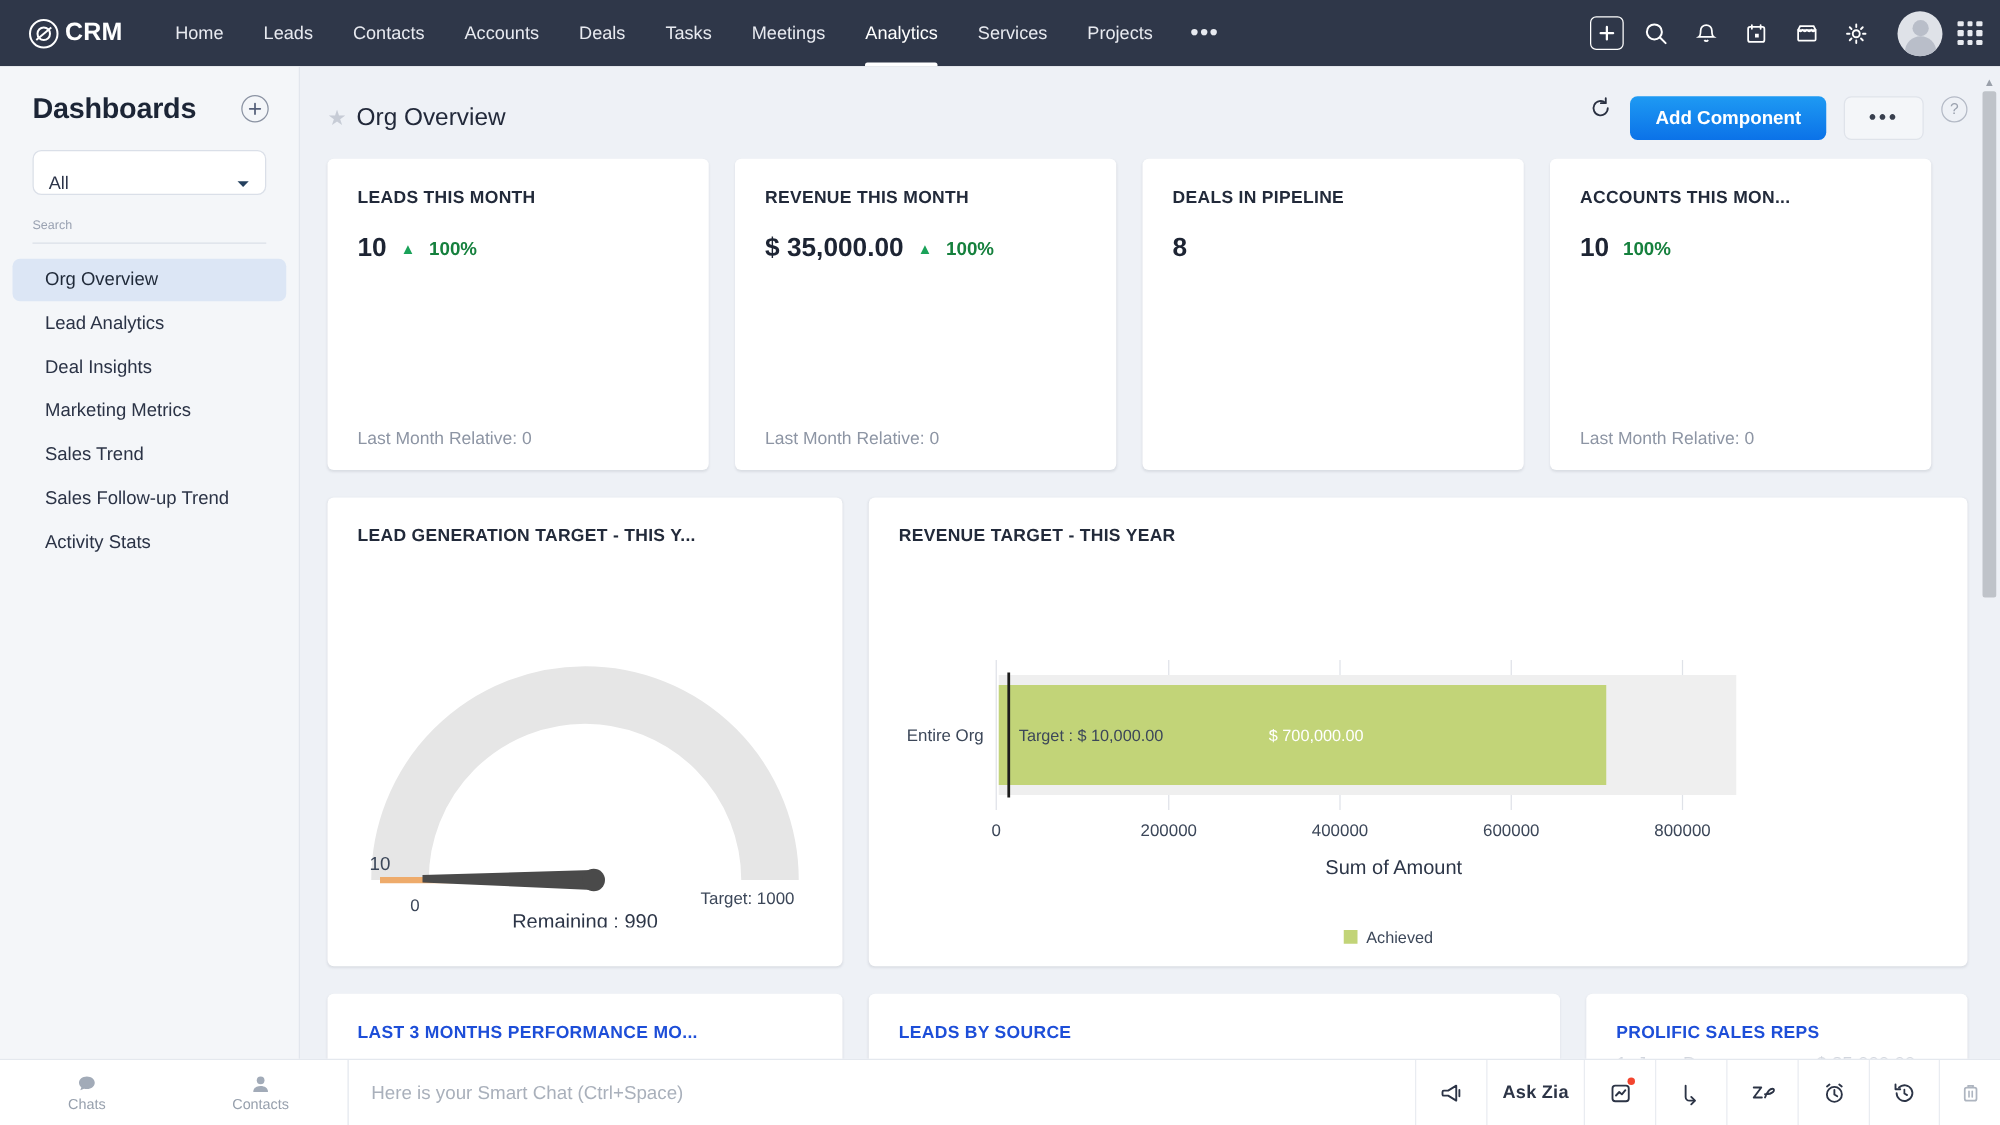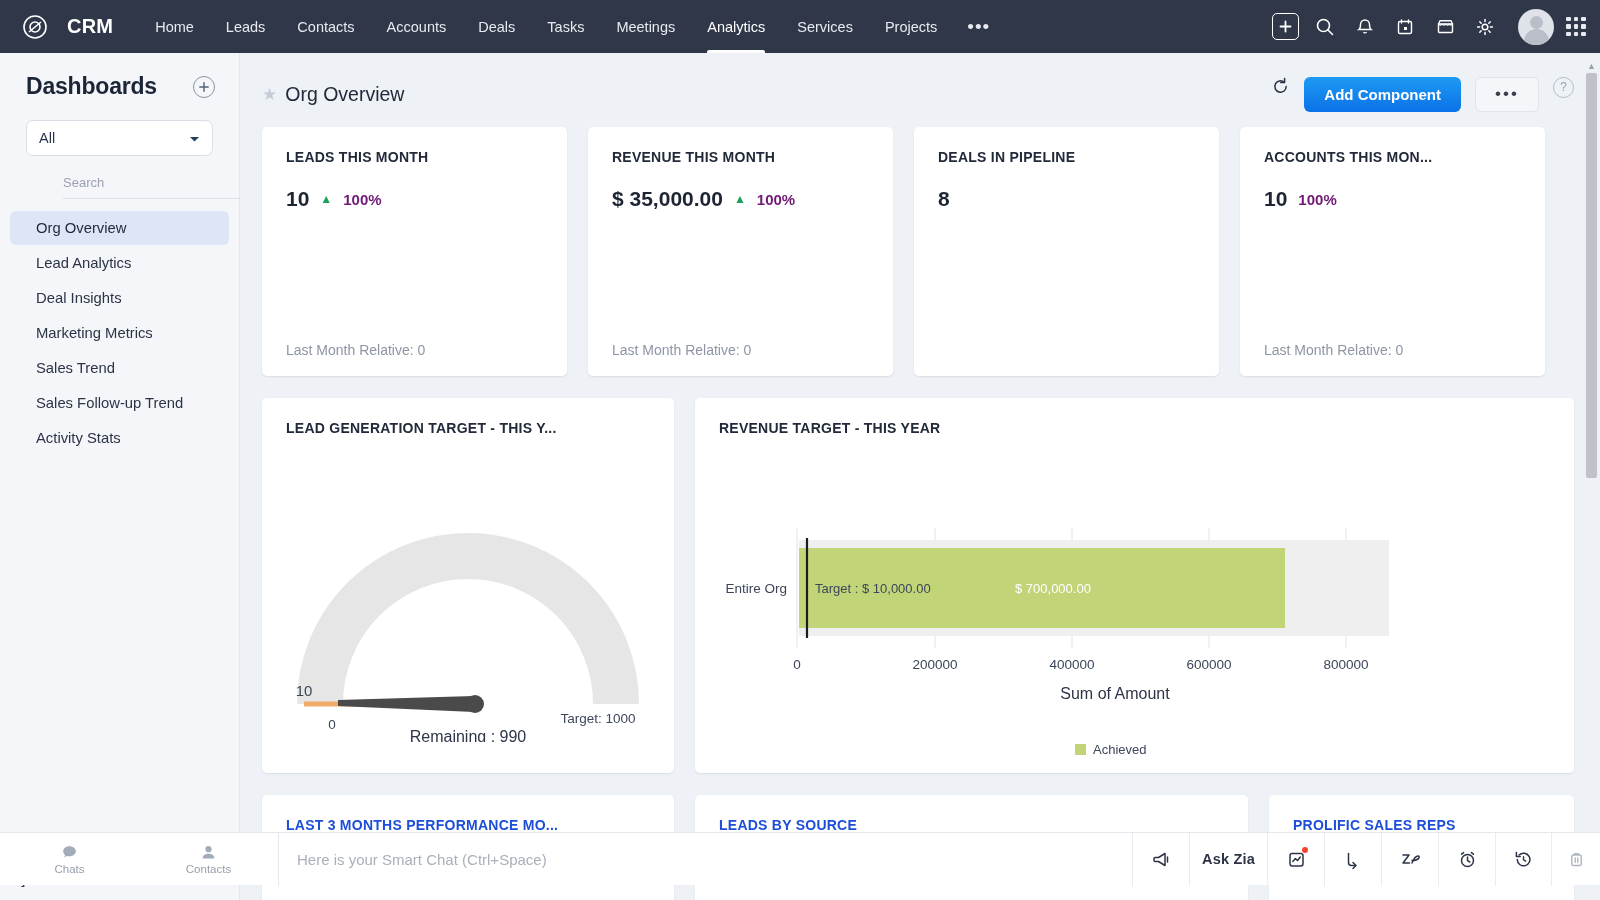--- a/index.html
+++ b/index.html
@@ -8,21 +8,21 @@
     font-family: "Liberation Sans", sans-serif;
     background: #eef1f6;
     overflow: hidden;
   }
 
   
   .topnav {
     height: 53px; background: #2f3749; display: flex; align-items: center;
     padding: 0 14px 0 22px; position: relative;
   }
-  .brand { display: flex; align-items: center; gap: 19px; margin-right: 26px; }
+  .brand { display: flex; align-items: center; gap: 4px; margin-right: 26px; }
   .brand-logo { width: 26px; height: 26px; }
   .brand-name { color: #fff; font-size: 20px; font-weight: 700; letter-spacing: .2px; }
   .navitems { display: flex; align-items: center; height: 53px; }
   .navitem {
     color: #e8eaf0; font-size: 14.5px; padding: 0 16px; height: 53px;
     display: flex; align-items: center; position: relative; cursor: pointer;
     white-space: nowrap;
   }
   .navitem.active { color: #ffffff; font-weight: 400; }
   .navitem.active::after {
@@ -70,29 +70,29 @@
     padding: 0 24px 0 26px; margin-bottom: 20px;
   }
   .side-title { font-size: 23px; font-weight: 700; color: #1c2536; letter-spacing:-.2px; }
   .addcircle {
     width: 22px; height: 22px; border: 1.5px solid #8b93a3; border-radius: 50%;
     display: flex; align-items: center; justify-content: center; cursor: pointer; color:#55607a;
   }
   .select-wrap { padding: 0 26px; }
   .select {
     height: 36px; border: 1px solid #dadfe8; border-radius: 7px; background: #fff;
-    display: flex; align-items: center; padding: 0 12px; font-size: 14.5px;
+    display: flex; align-items: flex-end; padding: 0 12px; font-size: 14.5px;
     color: #2c3449; cursor: pointer;
   }
   .select .caret { margin-left: auto; }
   .searchbox { padding: 14px 26px 0; }
   .searchbox input {
     width: 100%; border: none; border-bottom: 1px solid #dadfe8; background: transparent;
-    font-size: 13px; color: #3b4considered; padding: 5px 0 8px; outline: none;
-    font-family: "Liberation Sans", sans-serif; color:#3d475c;margin-left:37px;
+    font-size: 10px; color: #3b4considered; padding: 5px 0 8px; outline: none;
+    font-family: "Liberation Sans", sans-serif; color:#3d475c;
   }
   .searchbox input::placeholder { color: #9aa2b2; }
   .dashlist { margin-top: 12px; }
   .dashitem {
     padding: 9px 26px; font-size: 14.8px; color: #2b3346; cursor: pointer;
     margin: 1px 10px; border-radius: 6px;
   }
   .dashitem.active { background: #dce6f5; color: #1f2938; }
   .collapse {
     position: absolute; left: 6px; bottom: 10px; width: 22px; height: 22px;
@@ -135,21 +135,21 @@
     font-size: 14px; font-weight: 700; color: #222a3a; letter-spacing: .25px;
     padding: 22px 24px 0; text-transform: uppercase;
   }
   .card-title.muted { color: #1d4ed8; }
 
   
   .kpi { width: 305px; height: 249px; }
   .kpi-val { display: flex; align-items: center; gap: 11px; padding: 22px 24px 0; }
   .kpi-num { font-size: 21px; font-weight: 700; color: #1d2433; }
   .kpi-tri { color: #1aa259; font-size: 12px; }
-  .kpi-pct { color: #701a75; font-size: 15px; font-weight: 700; }
+  .kpi-pct { color: #15803d; font-size: 15px; font-weight: 700; }
   .kpi-foot {
     position: absolute; bottom: 18px; left: 24px; font-size: 14px; color: #8d95a4;
   }
 
   
   .gauge-card { width: 412px; height: 375px; }
   .gauge-wrap { position: relative; margin-top: 6px; }
 
   
   .rev-card { flex: 1; height: 375px; }
@@ -168,21 +168,21 @@
     position: absolute; right: 3px; top: 8px; width: 11px; height: 770px;
   }
   .vthumb {
     position: absolute; top: 12px; left: 0; width: 11px; height: 405px;
     background: #bfc3c9; border-radius: 2px; cursor: pointer;
   }
   .scr-arrow { position:absolute; left:1px; color:#9aa0aa; font-size:9px; }
 
   
   .bottombar {
-    position: absolute; left: 0; bottom: 15px; width: 1600px; height: 53px;
+    position: absolute; left: 0; bottom: 0; width: 1600px; height: 53px;
     background: #fff; border-top: 1px solid #e4e8ee; display: flex; align-items: center;
     z-index: 20;
   }
   .chat-tabs { display: flex; width: 278px; height: 53px; }
   .chat-tab {
     flex: 1; display: flex; flex-direction: column; align-items: center; justify-content: center;
     gap: 2px; cursor: pointer; color: #97a0ad; font-size: 11.5px;
   }
   .chat-tab svg { display: block; }
   .smartchat {

